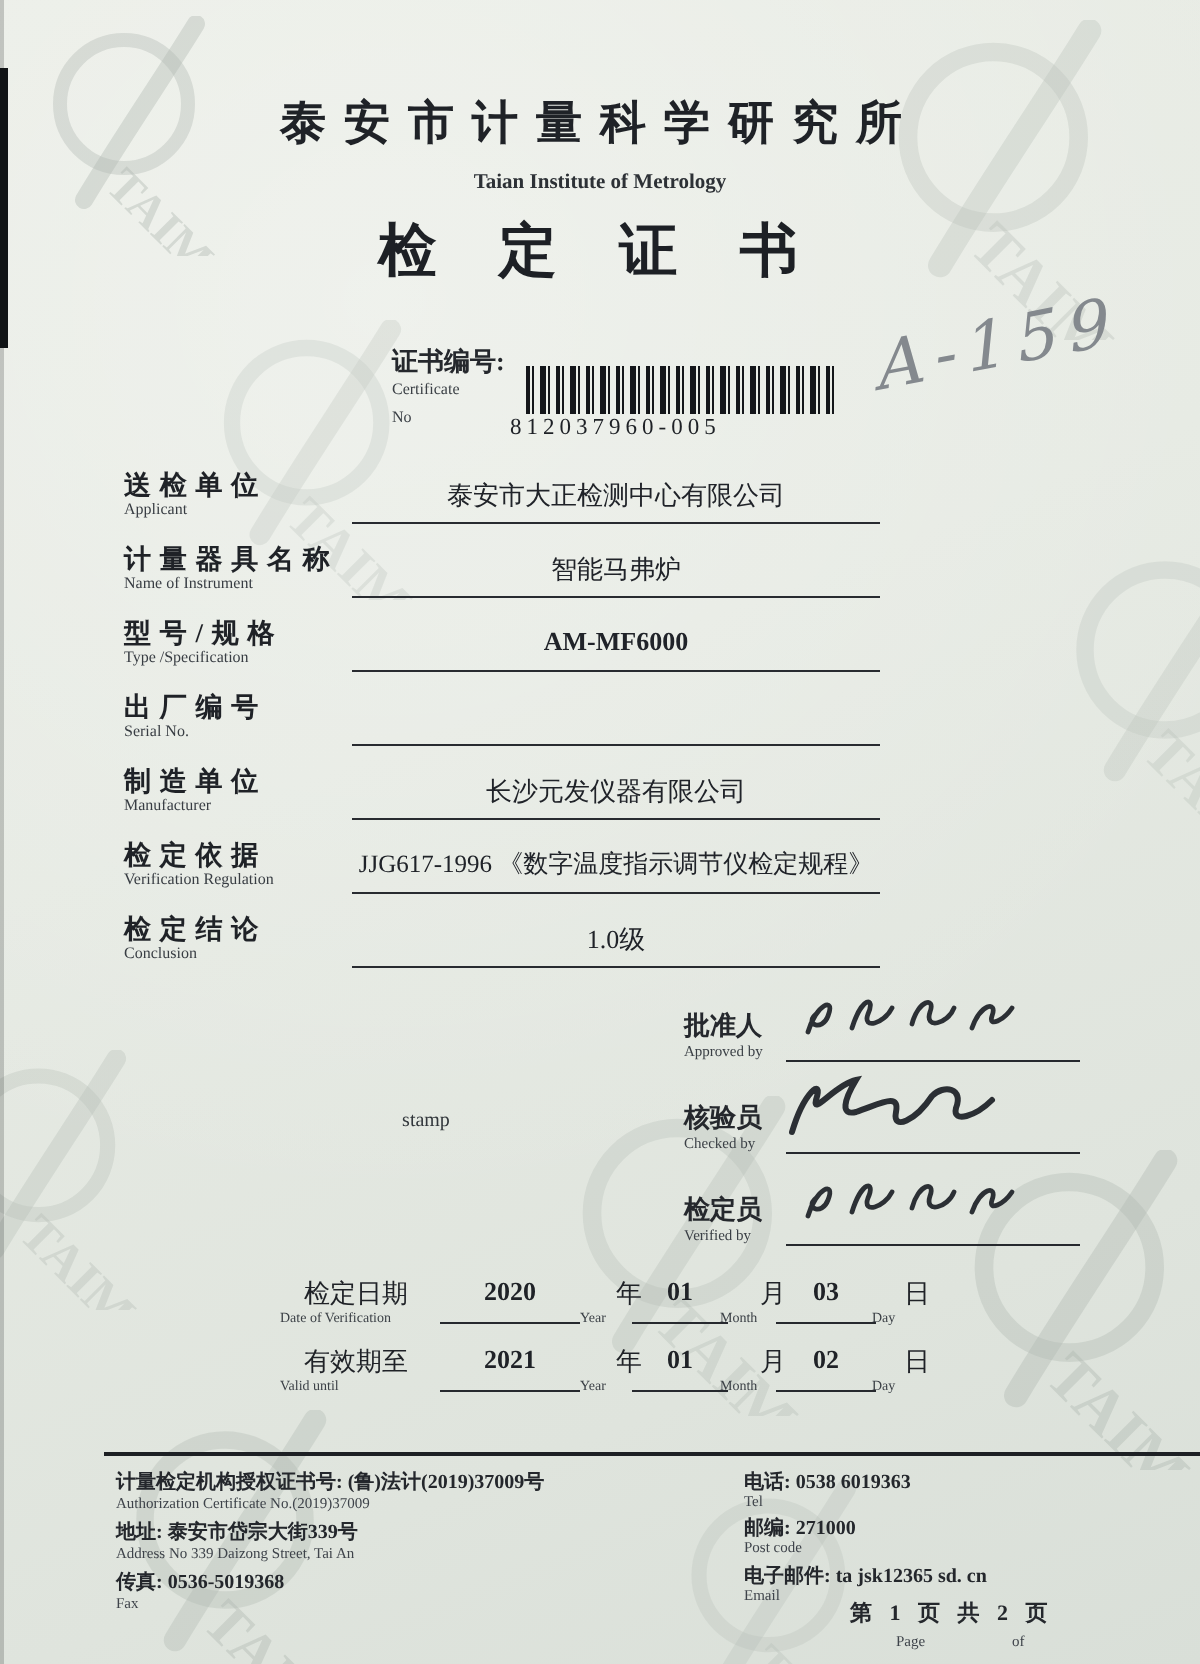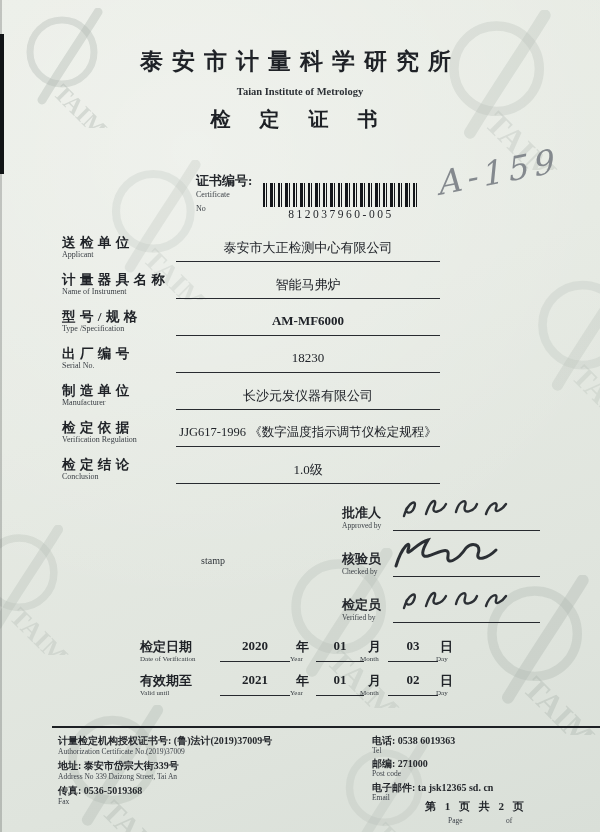--- a/index.html
+++ b/index.html
@@ -15,51 +15,51 @@
   .full{left:0;width:600px;}
   
   .scan-edge{left:0;top:34px;width:4px;height:140px;background:#111416;}
   .scan-edge-soft{left:0;top:0;width:2px;height:832px;background:rgba(35,40,43,.22);}
   
   .wm{pointer-events:none;}
   .wm svg{display:block;}
   
   .org-cn{top:46px;font-size:23px;font-weight:bold;letter-spacing:9px;color:#1f2227;}
   .org-en{top:86px;font-size:10.5px;font-weight:bold;color:#2d3136;}
-  .title-cn{top:106px;font-size:20px;font-weight:bold;letter-spacing:12px;color:#1d2025;}
+  .title-cn{top:106px;font-size:29px;font-weight:bold;letter-spacing:12px;color:#1d2025;}
   .title-en{top:149px;font-size:11.5px;font-weight:bold;color:#2d3136;}
   
   .certlbl-cn{left:196px;top:172px;font-size:13px;font-weight:bold;}
   .certlbl-en1{left:196px;top:190px;font-size:8px;color:#3b4046;}
   .certlbl-en2{left:196px;top:204px;font-size:8px;color:#3b4046;}
   .barcode{left:263px;top:183px;width:156px;height:24px;
     background:repeating-linear-gradient(90deg,
       #14161a 0px,#14161a 2px,transparent 2px,transparent 3px,
       #14161a 3px,#14161a 4px,transparent 4px,transparent 7px,
       #14161a 7px,#14161a 10px,transparent 10px,transparent 11px,
       #14161a 11px,#14161a 12px,transparent 12px,transparent 15px);}
-  .barcode-num{left:255px;top:208px;width:172px;font-size:11.5px;letter-spacing:2.5px;text-align:center;color:#1e2126;}
+  .barcode-num{left:255px;top:208px;width:172px;font-size:11.5px;letter-spacing:2.5px;text-align:left;color:#1e2126;}
   .hand-note{left:438px;top:152px;font-size:33px;font-style:italic;letter-spacing:5px;color:#84898e;
     transform:rotate(-11deg) skewX(-6deg);font-family:"DejaVu Serif",serif;}
   
   .frow{position:absolute;left:0;width:500px;height:32px;}
   .flabel-cn{position:absolute;left:62px;top:0;font-size:13.5px;font-weight:bold;letter-spacing:.5px;color:#1f2227;white-space:nowrap;}
   .flabel-en{position:absolute;left:62px;top:16px;font-size:8px;color:#383d43;white-space:nowrap;}
   .fvalue{position:absolute;left:178px;right:62px;top:5px;font-size:13px;text-align:center;color:#202329;white-space:nowrap;}
   .fline{position:absolute;left:176px;right:60px;top:27px;height:0;border-bottom:1.6px solid #282b30;}
   
   .stamp-cn{left:148px;top:536px;width:130px;font-size:12.5px;font-weight:bold;text-align:center;}
   .stamp-en{left:148px;top:555px;width:130px;font-size:10px;text-align:center;color:#32373c;}
   
   .sig-cn{left:342px;font-size:13px;font-weight:bold;}
   .sig-en{left:342px;font-size:7.5px;color:#3b4046;}
   .sig-line{left:393px;width:147px;height:0;border-bottom:1.5px solid #26292e;}
   
   .drow{position:absolute;left:0;width:600px;height:34px;}
-  .d-cn{position:absolute;font-size:13px;font-weight:bold;color:#1f2227;white-space:nowrap;}
+  .d-cn{position:absolute;font-size:13px;font-weight:normal;color:#1f2227;white-space:nowrap;margin-left:12px;}
   .d-en{position:absolute;font-size:7px;color:#3b4046;white-space:nowrap;}
   .d-num{position:absolute;top:2px;font-size:13px;font-weight:bold;text-align:center;color:#1f2227;}
   .d-line{position:absolute;top:25px;height:0;border-bottom:1.4px solid #26292e;}
   
   .fdivider{left:52px;top:726px;width:548px;height:0;border-top:2px solid #1d2024;}
   .ft-cn{font-size:10px;font-weight:bold;color:#24272c;white-space:nowrap;text-align:right;}
   .ft-en{font-size:7.5px;color:#3e434a;white-space:nowrap;}
   .pg-cn{left:425px;top:799px;font-size:11px;font-weight:bold;letter-spacing:3px;color:#24272c;}
   .pg-en{font-size:7.5px;color:#3e434a;}
 </style>
@@ -160,21 +160,20 @@
   </div>
   <div class="frow" style="top:308px">
     <div class="flabel-cn">型 号 / 规 格</div>
     <div class="flabel-en">Type /Specification</div>
     <div class="fvalue" style="font-weight:bold">AM-MF6000</div>
     <div class="fline"></div>
   </div>
   <div class="frow" style="top:345px">
     <div class="flabel-cn">出 厂 编 号</div>
     <div class="flabel-en">Serial No.</div>
-    <div class="fvalue">18230</div>
     <div class="fline"></div>
   </div>
   <div class="frow" style="top:382px">
     <div class="flabel-cn">制 造 单 位</div>
     <div class="flabel-en">Manufacturer</div>
     <div class="fvalue">长沙元发仪器有限公司</div>
     <div class="fline"></div>
   </div>
   <div class="frow" style="top:419px">
     <div class="flabel-cn">检 定 依 据</div>

